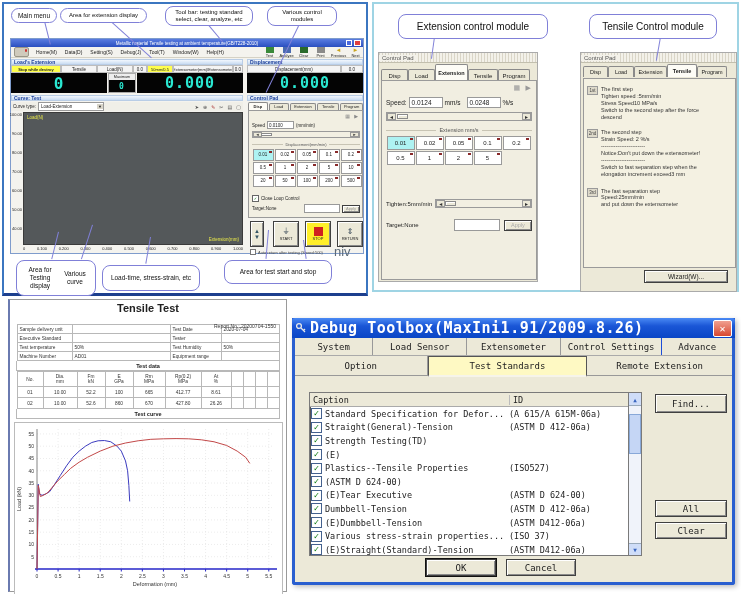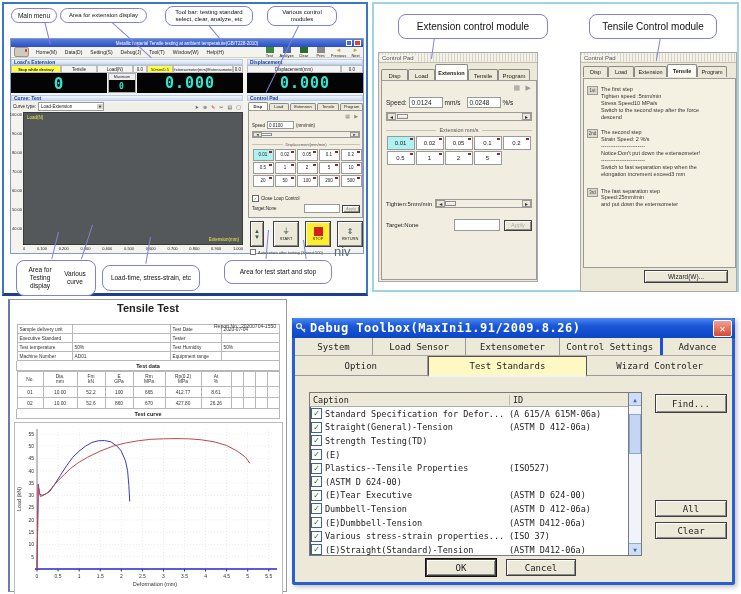--- a/index.html
+++ b/index.html
@@ -666,36 +666,36 @@
     </div>
   </div>
 
   <div class="abs mono" style="left:292px;top:318px;width:443px;height:267px;background:#ece9d8;border:3px solid #2a5fd0;border-top:none;border-radius:0 0 3px 3px;box-shadow:2px 2px 5px rgba(0,0,0,.25)">
 
     <div class="flex" style="height:20px;background:linear-gradient(#4a8af4,#1a56d6 40%,#0a46c6);border-radius:3px 3px 0 0;color:#fff;padding:0 3px;margin:0 -3px">
       <svg width="12" height="12" viewBox="0 0 12 12" style="margin-right:3px">
         <circle cx="4" cy="4" r="2.4" fill="none" stroke="#e8e8e8" stroke-width="1.3"></circle>
         <path d="M6 6 L10 10 M8.5 8.5 L10 7" stroke="#e8e8e8" stroke-width="1.3" fill="none"></path>
       </svg>
-      <span style="font-size:12px;font-weight:bold;letter-spacing:.5px">Debug Toolbox(MaxIni1.91/2009.8.26)</span>
+      <span style="font-size:15px;font-weight:bold;letter-spacing:.5px">Debug Toolbox(MaxIni1.91/2009.8.26)</span>
       <span style="flex:1"></span>
       <span class="ctr" style="width:17px;height:15px;background:linear-gradient(#f0a090,#d84830);border:1px solid #fff;border-radius:2px;color:#fff;font-size:10px;font-weight:bold">✕</span>
     </div>
 
     <div class="flex" style="height:17px;border-bottom:1px solid #aaa;font-size:9px">
       <span class="ctr" style="flex:1.0;height:100%;border-right:1px solid #999">System</span>
       <span class="ctr" style="flex:1.2;height:100%;border-right:1px solid #999">Load Sensor</span>
       <span class="ctr" style="flex:1.2;height:100%;border-right:1px solid #999">Extensometer</span>
-      <span class="ctr" style="flex:1.3;height:100%;border-right:3px solid #1d4ed8">Control Settings</span>
+      <span class="ctr" style="flex:1.3;height:100%;border-right:1px solid #1d4ed8">Control Settings</span>
       <span class="ctr" style="flex:0.9;height:100%">Advance</span>
     </div>
     <div class="flex" style="height:19px;font-size:9px;border-bottom:1px solid #999">
       <span class="ctr" style="flex:1;height:100%;border-right:1px solid #999">Option</span>
       <span class="ctr" style="flex:1.2;height:18px;background:#fef9c3;border:1px solid #555;border-bottom:2px solid #f6f4ea;margin-bottom:-1px">Test Standards</span>
-      <span class="ctr" style="flex:1.1;height:100%">Wizard Controler</span>
+      <span class="ctr" style="flex:1.1;height:100%">Remote Extension</span>
     </div>
 
     <div class="abs" style="left:14px;top:74px;width:320px;height:164px;background:#fff;border:1px solid #7a7a7a;box-shadow:inset 1px 1px 0 #555;font-size:8.5px;overflow:hidden">
       <div class="flex" style="height:13px;background:#ece9d8;border-bottom:1px solid #aaa">
         <span style="width:196px;padding-left:3px;border-right:1px solid #bbb">Caption</span>
         <span style="flex:1;padding-left:3px">ID</span>
       </div>
       <div class="lrow">
           <span class="cb">✓</span>
           <span style="width:184px;overflow:hidden">Standard Specification for Defor...</span>

